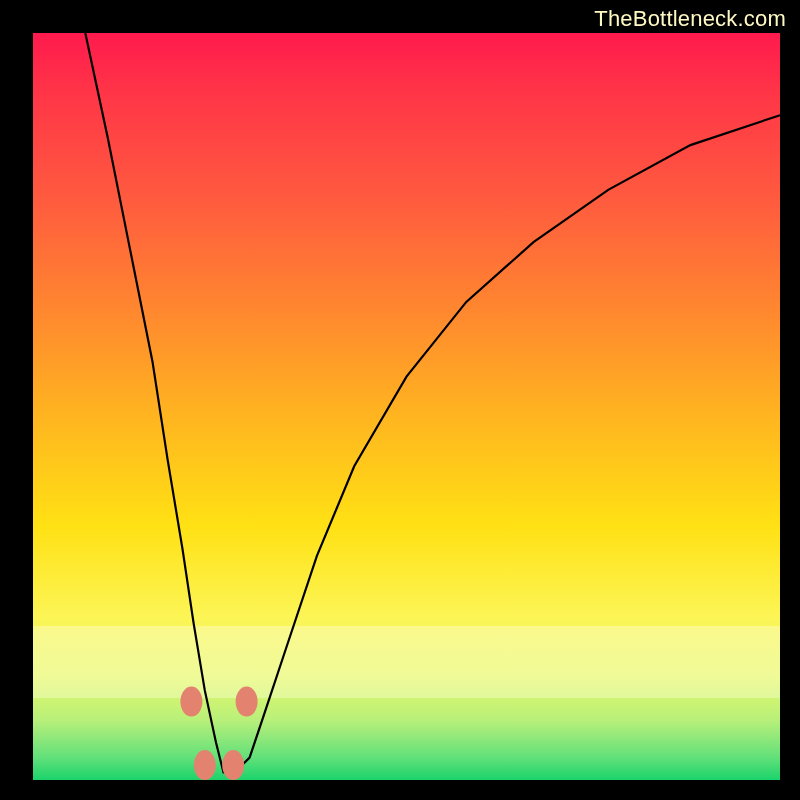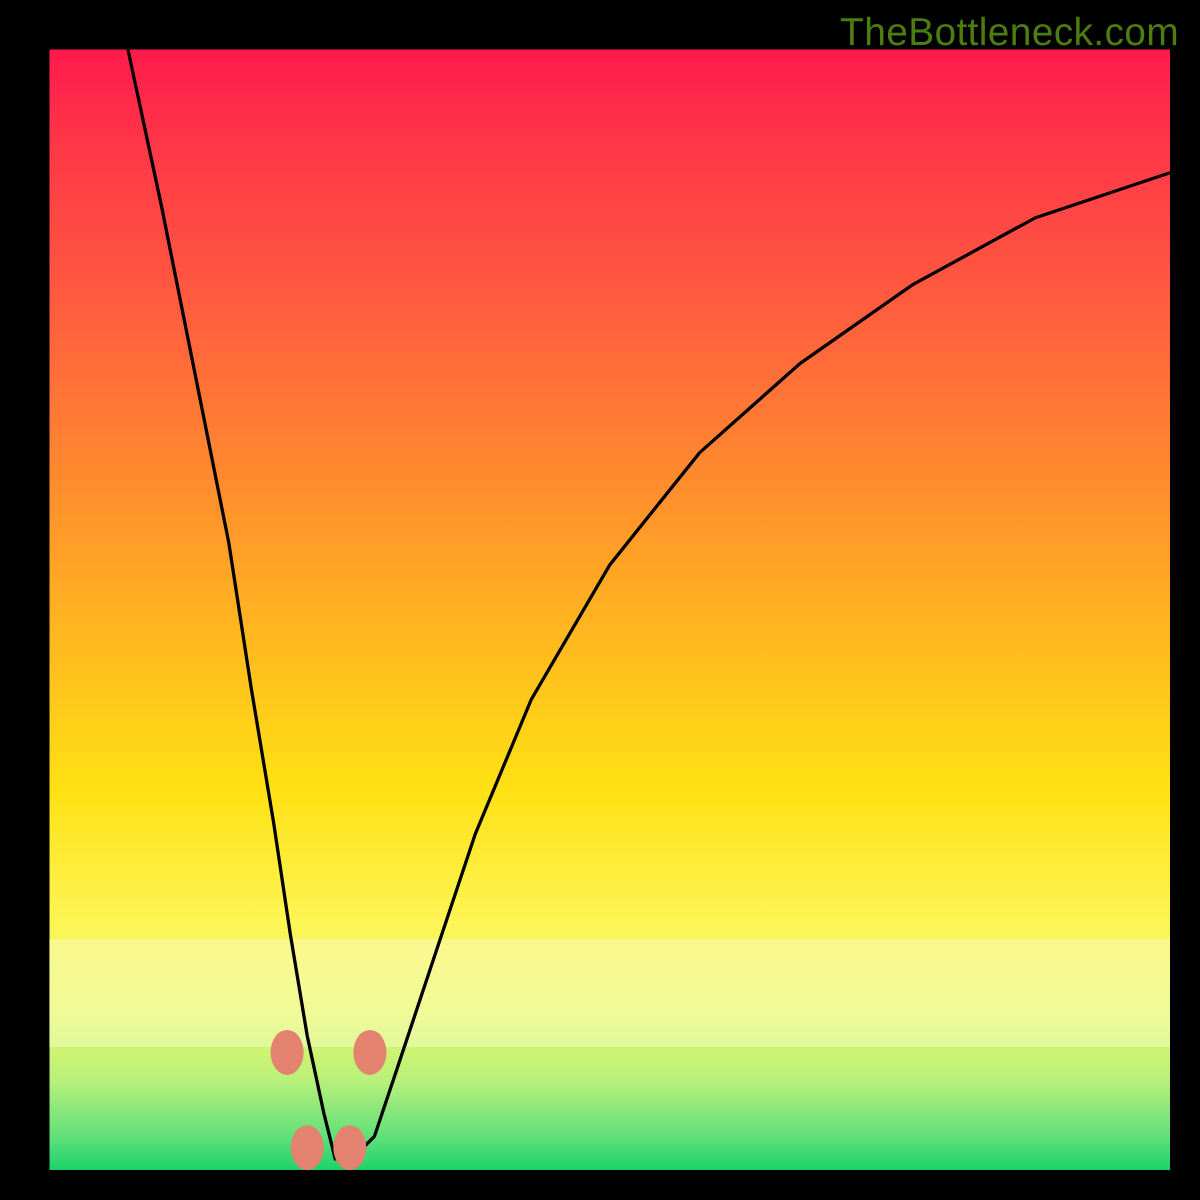--- a/index.html
+++ b/index.html
@@ -47,22 +47,22 @@
     width: 747px;
     top: 626px;
     height: 72px;
     background: rgba(255,255,235,0.35);
     pointer-events: none;
   }
   .watermark {
     position: absolute;
     top: 6px;
     right: 14px;
-    color: #4d7c0f;
-    font-size: 26px;
+    color: #fef9c3;
+    font-size: 22px;
     letter-spacing: 0.2px;
     text-align: right;
   }
   svg.curve {
     position: absolute;
     left: 33px;
     top: 33px;
     width: 747px;
     height: 747px;
     overflow: visible;

